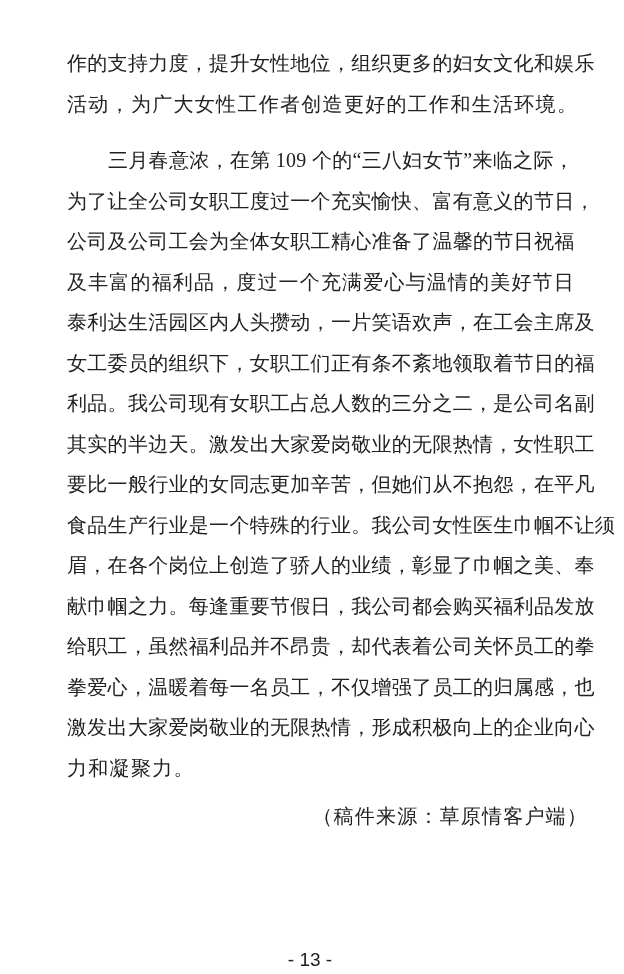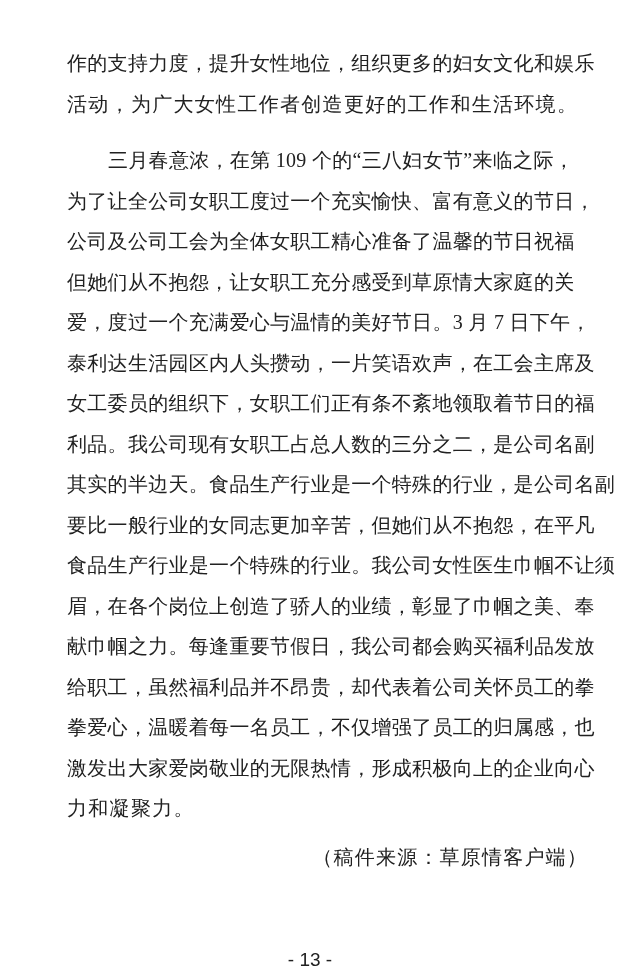--- a/index.html
+++ b/index.html
@@ -65,26 +65,25 @@
 
     <div>
       <div class="line">作的支持力度，提升女性地位，组织更多的妇女文化和娱乐</div>
       <div class="line para-end">活动，为广大女性工作者创造更好的工作和生活环境。</div>
     </div>
 
     <div>
       <div class="line indent">三月春意浓，在第 109 个的“三八妇女节”来临之际，</div>
       <div class="line">为了让全公司女职工度过一个充实愉快、富有意义的节日，</div>
       <div class="line">公司及公司工会为全体女职工精心准备了温馨的节日祝福</div>
-      <div class="line">但她们从不抱怨，让女职工充分感受到草原情大家庭的关</div>
-      <div class="line">爱，度过一个充满爱心与温情的美好节日。3 月 7 日下午，</div>
+      <div class="line">及丰富的福利品，度过一个充满爱心与温情的美好节日</div>
       <div class="line">泰利达生活园区内人头攒动，一片笑语欢声，在工会主席及</div>
       <div class="line">女工委员的组织下，女职工们正有条不紊地领取着节日的福</div>
       <div class="line">利品。我公司现有女职工占总人数的三分之二，是公司名副</div>
-      <div class="line">其实的半边天。食品生产行业是一个特殊的行业，是公司名副</div>
+      <div class="line">其实的半边天。激发出大家爱岗敬业的无限热情，女性职工</div>
       <div class="line">要比一般行业的女同志更加辛苦，但她们从不抱怨，在平凡</div>
       <div class="line">食品生产行业是一个特殊的行业。我公司女性医生巾帼不让须</div>
       <div class="line">眉，在各个岗位上创造了骄人的业绩，彰显了巾帼之美、奉</div>
       <div class="line">献巾帼之力。每逢重要节假日，我公司都会购买福利品发放</div>
       <div class="line">给职工，虽然福利品并不昂贵，却代表着公司关怀员工的拳</div>
       <div class="line">拳爱心，温暖着每一名员工，不仅增强了员工的归属感，也</div>
       <div class="line">激发出大家爱岗敬业的无限热情，形成积极向上的企业向心</div>
       <div class="line para-end">力和凝聚力。</div>
     </div>
 

